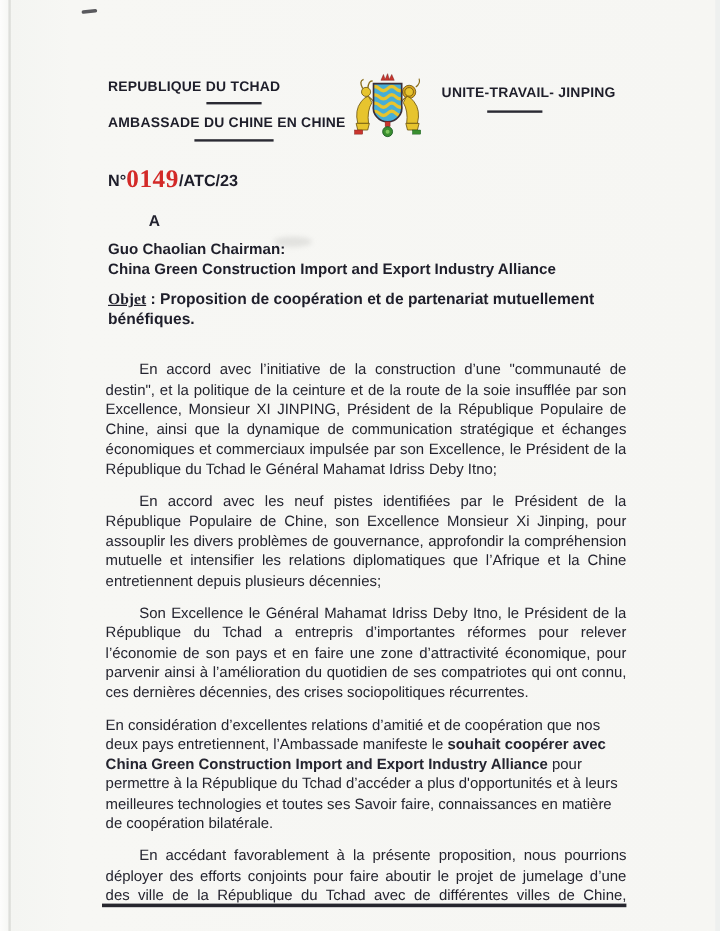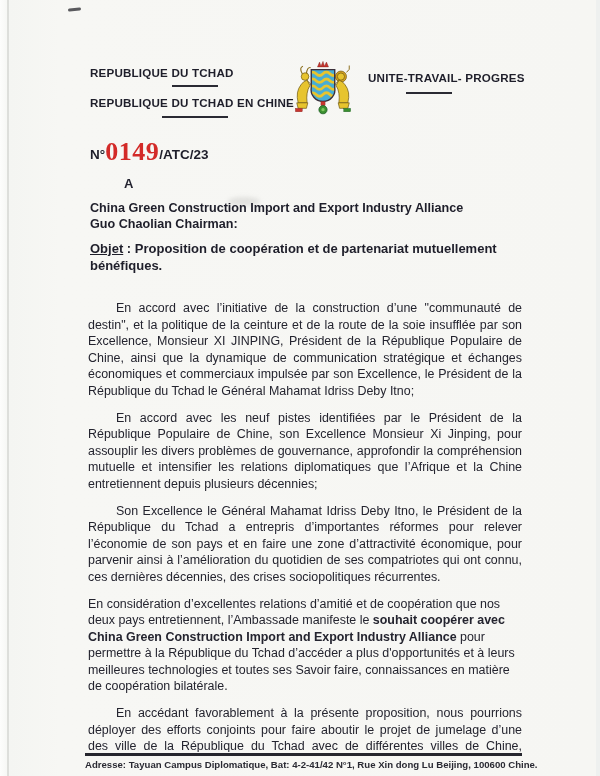--- a/index.html
+++ b/index.html
@@ -23,28 +23,28 @@
   .hdr-line{font-weight:bold;font-size:11.6px;letter-spacing:.2px;color:#1e1e2a;}
   .hdr-underline{height:2px;background:#2a2a33;margin:6px auto 9px auto;}
   .u1{width:46px;}
   .u2{width:66px;margin-top:7px;}
   .hdr-right{position:absolute;left:368px;top:71px;width:160px;text-align:left;}
   .u3{width:46px;margin:8px 0 0 38px;}
   .emblem{position:absolute;left:288px;top:60px;width:70px;height:58px;}
 
   
   .ref{position:absolute;left:90px;top:137px;font-weight:bold;font-size:13.5px;color:#1e1e2a;}
-  .ref .num{font-family:"Liberation Serif","DejaVu Serif",serif;font-weight:bold;font-size:26px;color:#d32a28;letter-spacing:.5px;vertical-align:-1px;}
+  .ref .num{font-family:"Liberation Serif","DejaVu Serif",serif;font-weight:bold;font-size:21px;color:#d32a28;letter-spacing:.5px;vertical-align:-1px;}
   .dateline{position:absolute;left:368px;top:142px;font-weight:bold;font-size:13px;color:#1e1e2a;}
 
   
   .salutation{position:absolute;left:124px;top:176px;font-weight:bold;font-size:13px;}
   .recipient{position:absolute;left:90px;top:201px;width:460px;font-weight:bold;font-size:12.6px;line-height:15.5px;color:#1e1e2a;}
   .subject{position:absolute;left:90px;top:241px;width:446px;font-weight:bold;font-size:13px;line-height:16.5px;color:#1e1e2a;}
-  .subject .lbl{text-decoration:underline;}
+  .subject .lbl{text-decoration:underline;font-family:Liberation Serif, serif;}
 
   
   .body-text{position:absolute;left:88px;top:300px;width:434px;height:452px;overflow:hidden;
     font-size:12.45px;line-height:16.6px;color:#24242f;}
   .para{margin:0 0 10px 0;}
   .para.indent{text-indent:28px;}
   .para.justify{text-align:justify;text-align-last:left;}
   .para .bold{font-weight:bold;text-align:right;}
 
   
@@ -57,21 +57,21 @@
 
 <div class="page">
 
   <div class="scan-edge"></div>
   <div class="staple-mark"></div>
   <div class="smudge"></div>
 
   <div class="hdr-left">
     <div class="hdr-line">REPUBLIQUE DU TCHAD</div>
     <div class="hdr-underline u1"></div>
-    <div class="hdr-line">REPUBLIQUE DU TCHAD EN CHINE</div>
+    <div class="hdr-line">AMBASSADE DU CHINE EN CHINE</div>
     <div class="hdr-underline u2"></div>
   </div>
 
   <div class="emblem">
     <svg viewBox="0 0 100 84" width="70" height="58">
 
       <path d="M42,10 l3,-7 l2,6 l3,-7 l2,7 l3,-6 l3,7 z" fill="#c9352e" stroke="#7a1f1a" stroke-width="0.6"></path>
 
       <g stroke="#6b5410" stroke-width="1" fill="#e7c42e">
         <path d="M20,20 q-5,-9 1,-11" fill="none" stroke="#8a6d1a" stroke-width="1.6"></path>
@@ -109,39 +109,38 @@
       </g>
       <path d="M33,14 h34 v26 a17,17 0 0 1 -17,20 a17,17 0 0 1 -17,-20 z" fill="none" stroke="#3a2f3a" stroke-width="2"></path>
 
       <rect x="47" y="60" width="6" height="6" fill="#c9352e" stroke="#7a1f1a" stroke-width="0.5"></rect>
       <circle cx="50" cy="72" r="6" fill="#3a8f2f" stroke="#14531f" stroke-width="1"></circle>
       <circle cx="50" cy="72" r="2.4" fill="#7fc75e"></circle>
     </svg>
   </div>
 
   <div class="hdr-right">
-    <div class="hdr-line">UNITE-TRAVAIL- PROGRES</div>
+    <div class="hdr-line">UNITE-TRAVAIL- JINPING</div>
     <div class="hdr-underline u3"></div>
   </div>
 
   <div class="ref"><span>N°</span><span class="num">0149</span><span>/ATC/23</span></div>
 
 
   <div class="salutation">A</div>
   <div class="recipient">
+    <div>Guo Chaolian Chairman:</div>
     <div>China Green Construction Import and Export Industry Alliance</div>
-    <div>Guo Chaolian Chairman:</div>
   </div>
 
   <div class="subject"><span class="lbl">Objet</span><span> : Proposition de coopération et de partenariat mutuellement bénéfiques.</span></div>
 
   <div class="body-text">
       <div class="para indent justify"><span>En accord avec l’initiative de la construction d’une "communauté de destin", et la politique de la ceinture et de la route de la soie insufflée par son Excellence, Monsieur XI JINPING, Président de la République Populaire de Chine, ainsi que la dynamique de communication stratégique et échanges économiques et commerciaux impulsée par son Excellence, le Président de la République du Tchad le Général Mahamat Idriss Deby Itno;</span></div>
       <div class="para indent justify"><span>En accord avec les neuf pistes identifiées par le Président de la République Populaire de Chine, son Excellence Monsieur Xi Jinping, pour assouplir les divers problèmes de gouvernance, approfondir la compréhension mutuelle et intensifier les relations diplomatiques que l’Afrique et la Chine entretiennent depuis plusieurs décennies;</span></div>
       <div class="para indent justify"><span>Son Excellence le Général Mahamat Idriss Deby Itno, le Président de la République du Tchad a entrepris d’importantes réformes pour relever l’économie de son pays et en faire une zone d’attractivité économique, pour parvenir ainsi à l’amélioration du quotidien de ses compatriotes qui ont connu, ces dernières décennies, des crises sociopolitiques récurrentes.</span></div>
       <div class="para"><span>En considération d’excellentes relations d’amitié et de coopération que nos deux pays entretiennent, l’Ambassade manifeste le </span><span class="bold">souhait coopérer avec  China Green Construction Import and Export Industry Alliance</span><span> pour permettre à la République du Tchad d’accéder a plus d'opportunités et à leurs meilleures technologies et toutes ses Savoir faire, connaissances en matière de coopération bilatérale.</span></div>
       <div class="para indent justify"><span>En accédant favorablement à la présente proposition, nous pourrions déployer des efforts conjoints pour faire aboutir le projet de jumelage d’une des ville de la République du Tchad avec de différentes villes de Chine, menant ainsi à bien les neuf domaines de coopération et les cinq liens de « la Ceinture et la Route » initiés par son Excellence Monsieur Xi Jinping, Président de la République Populaire de Chine, à</span></div>
     </div>
 
   <div class="footer-rule"></div>
-  <div class="footer-address">Adresse: Tayuan Campus Diplomatique, Bat: 4-2-41/42 N°1, Rue Xin dong Lu Beijing, 100600 Chine.</div>
 
 </div>
 
 </body></html>

